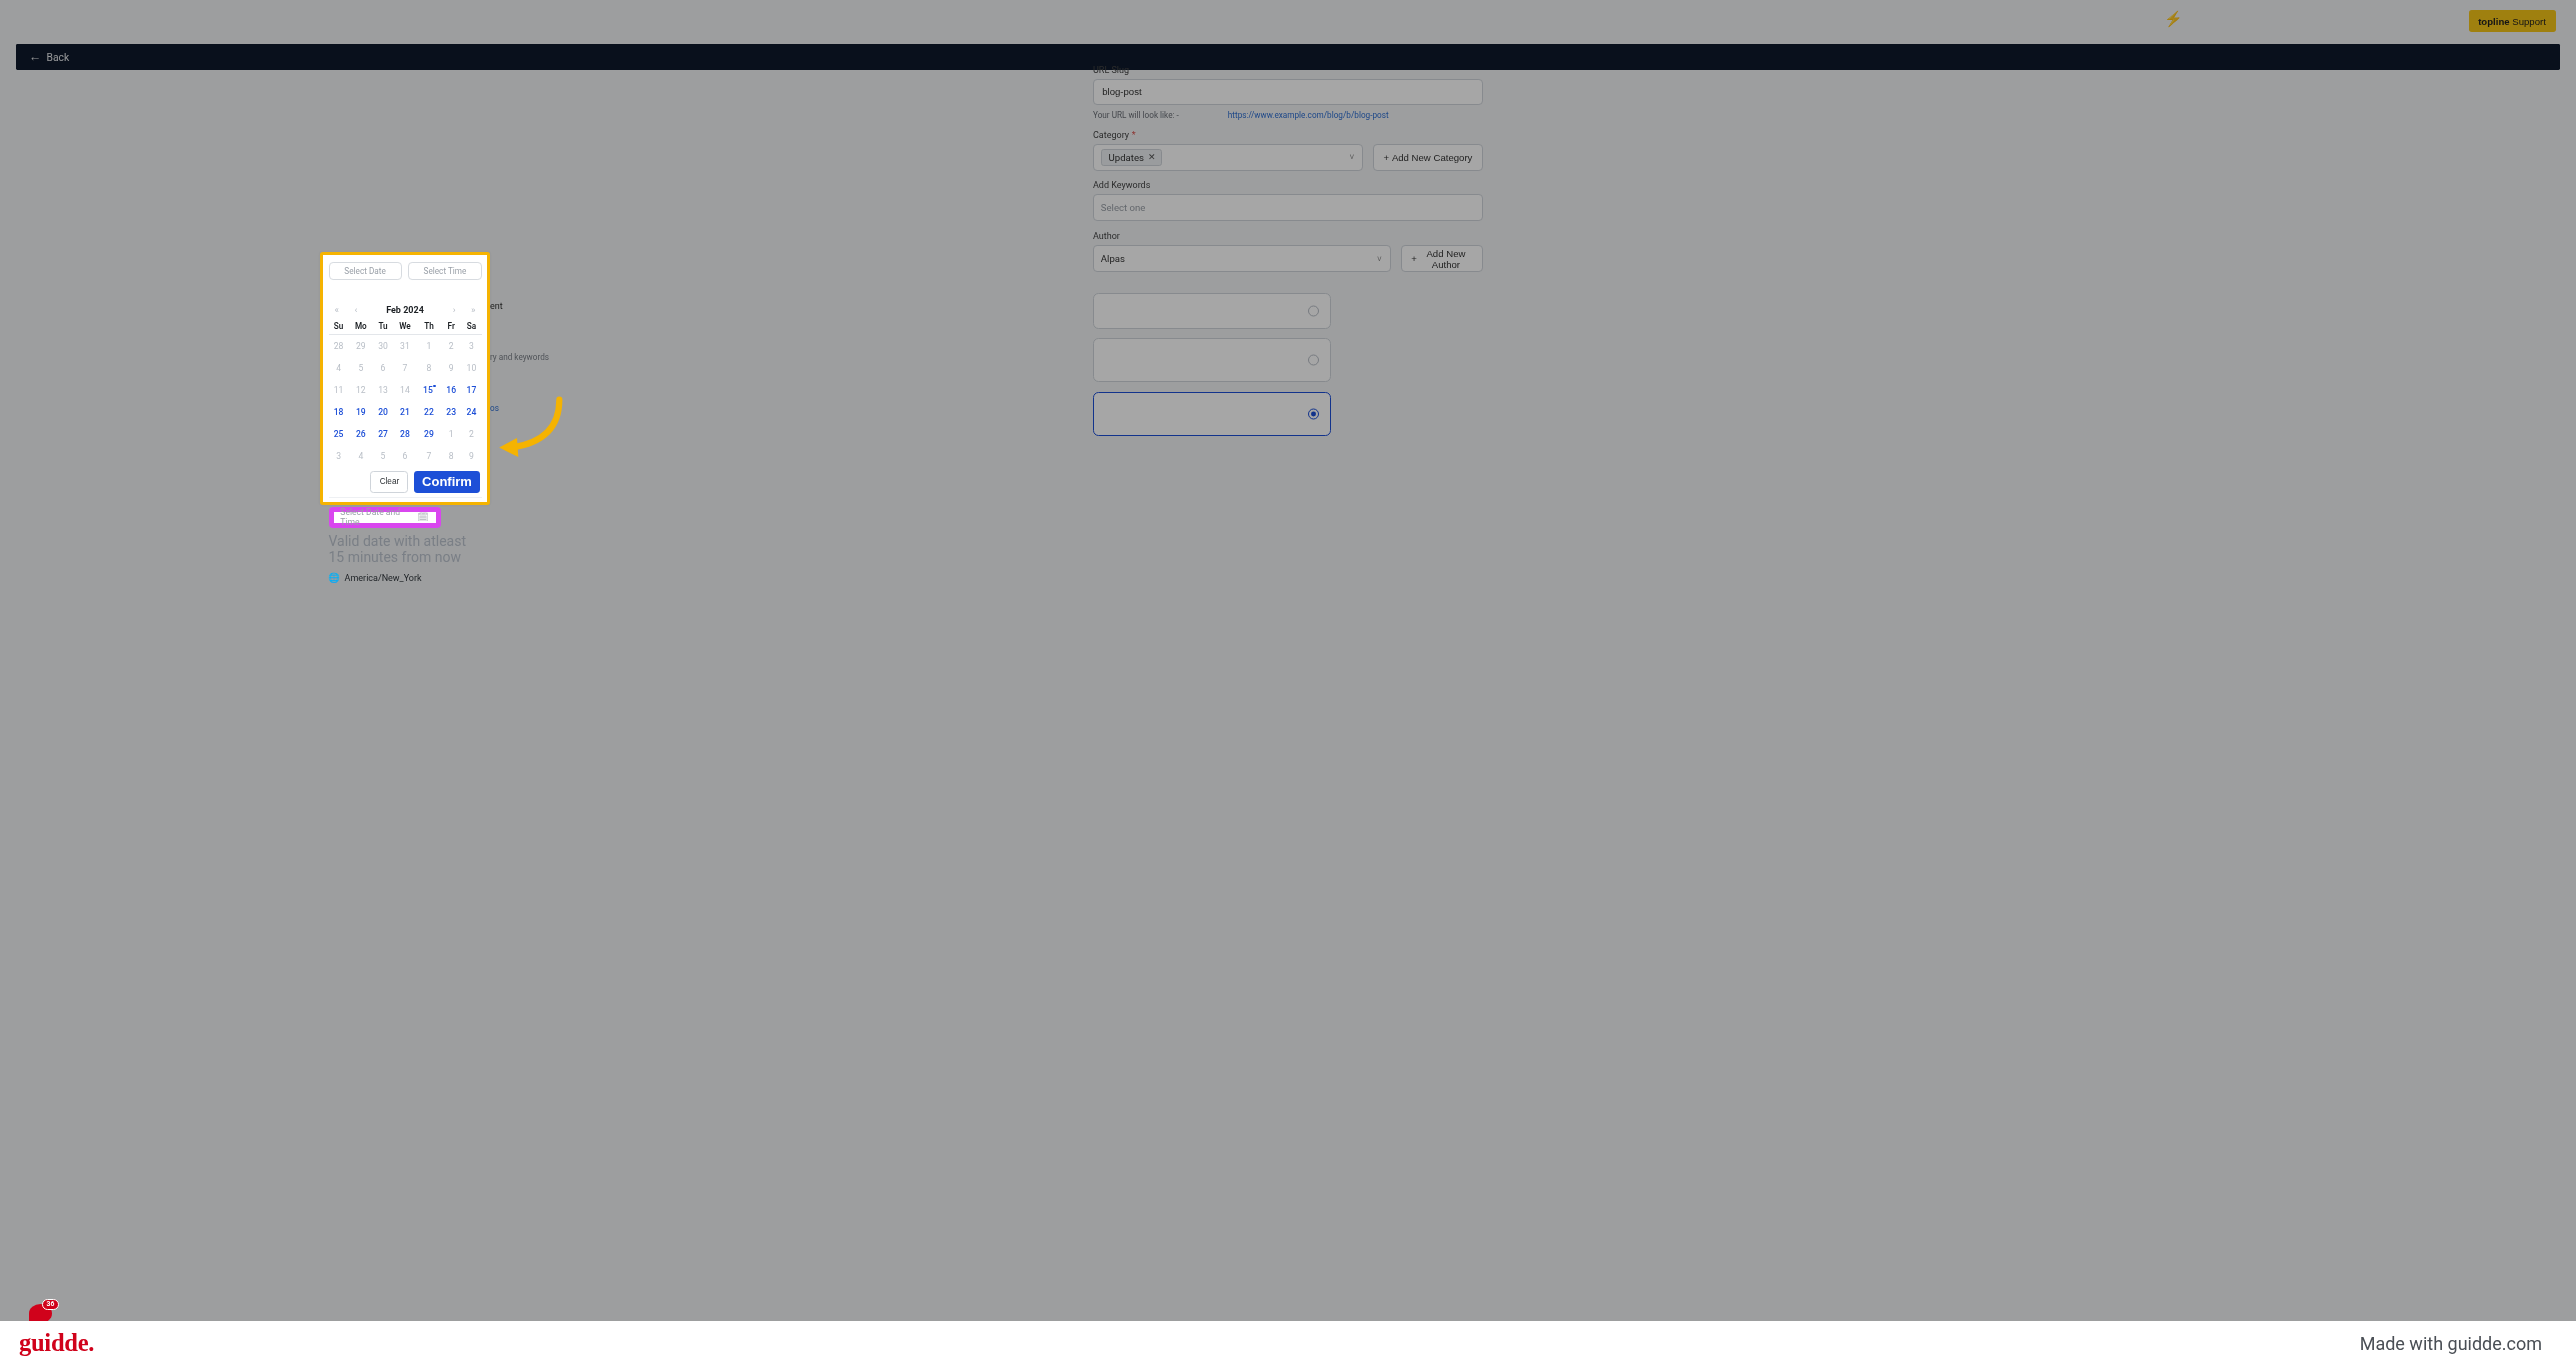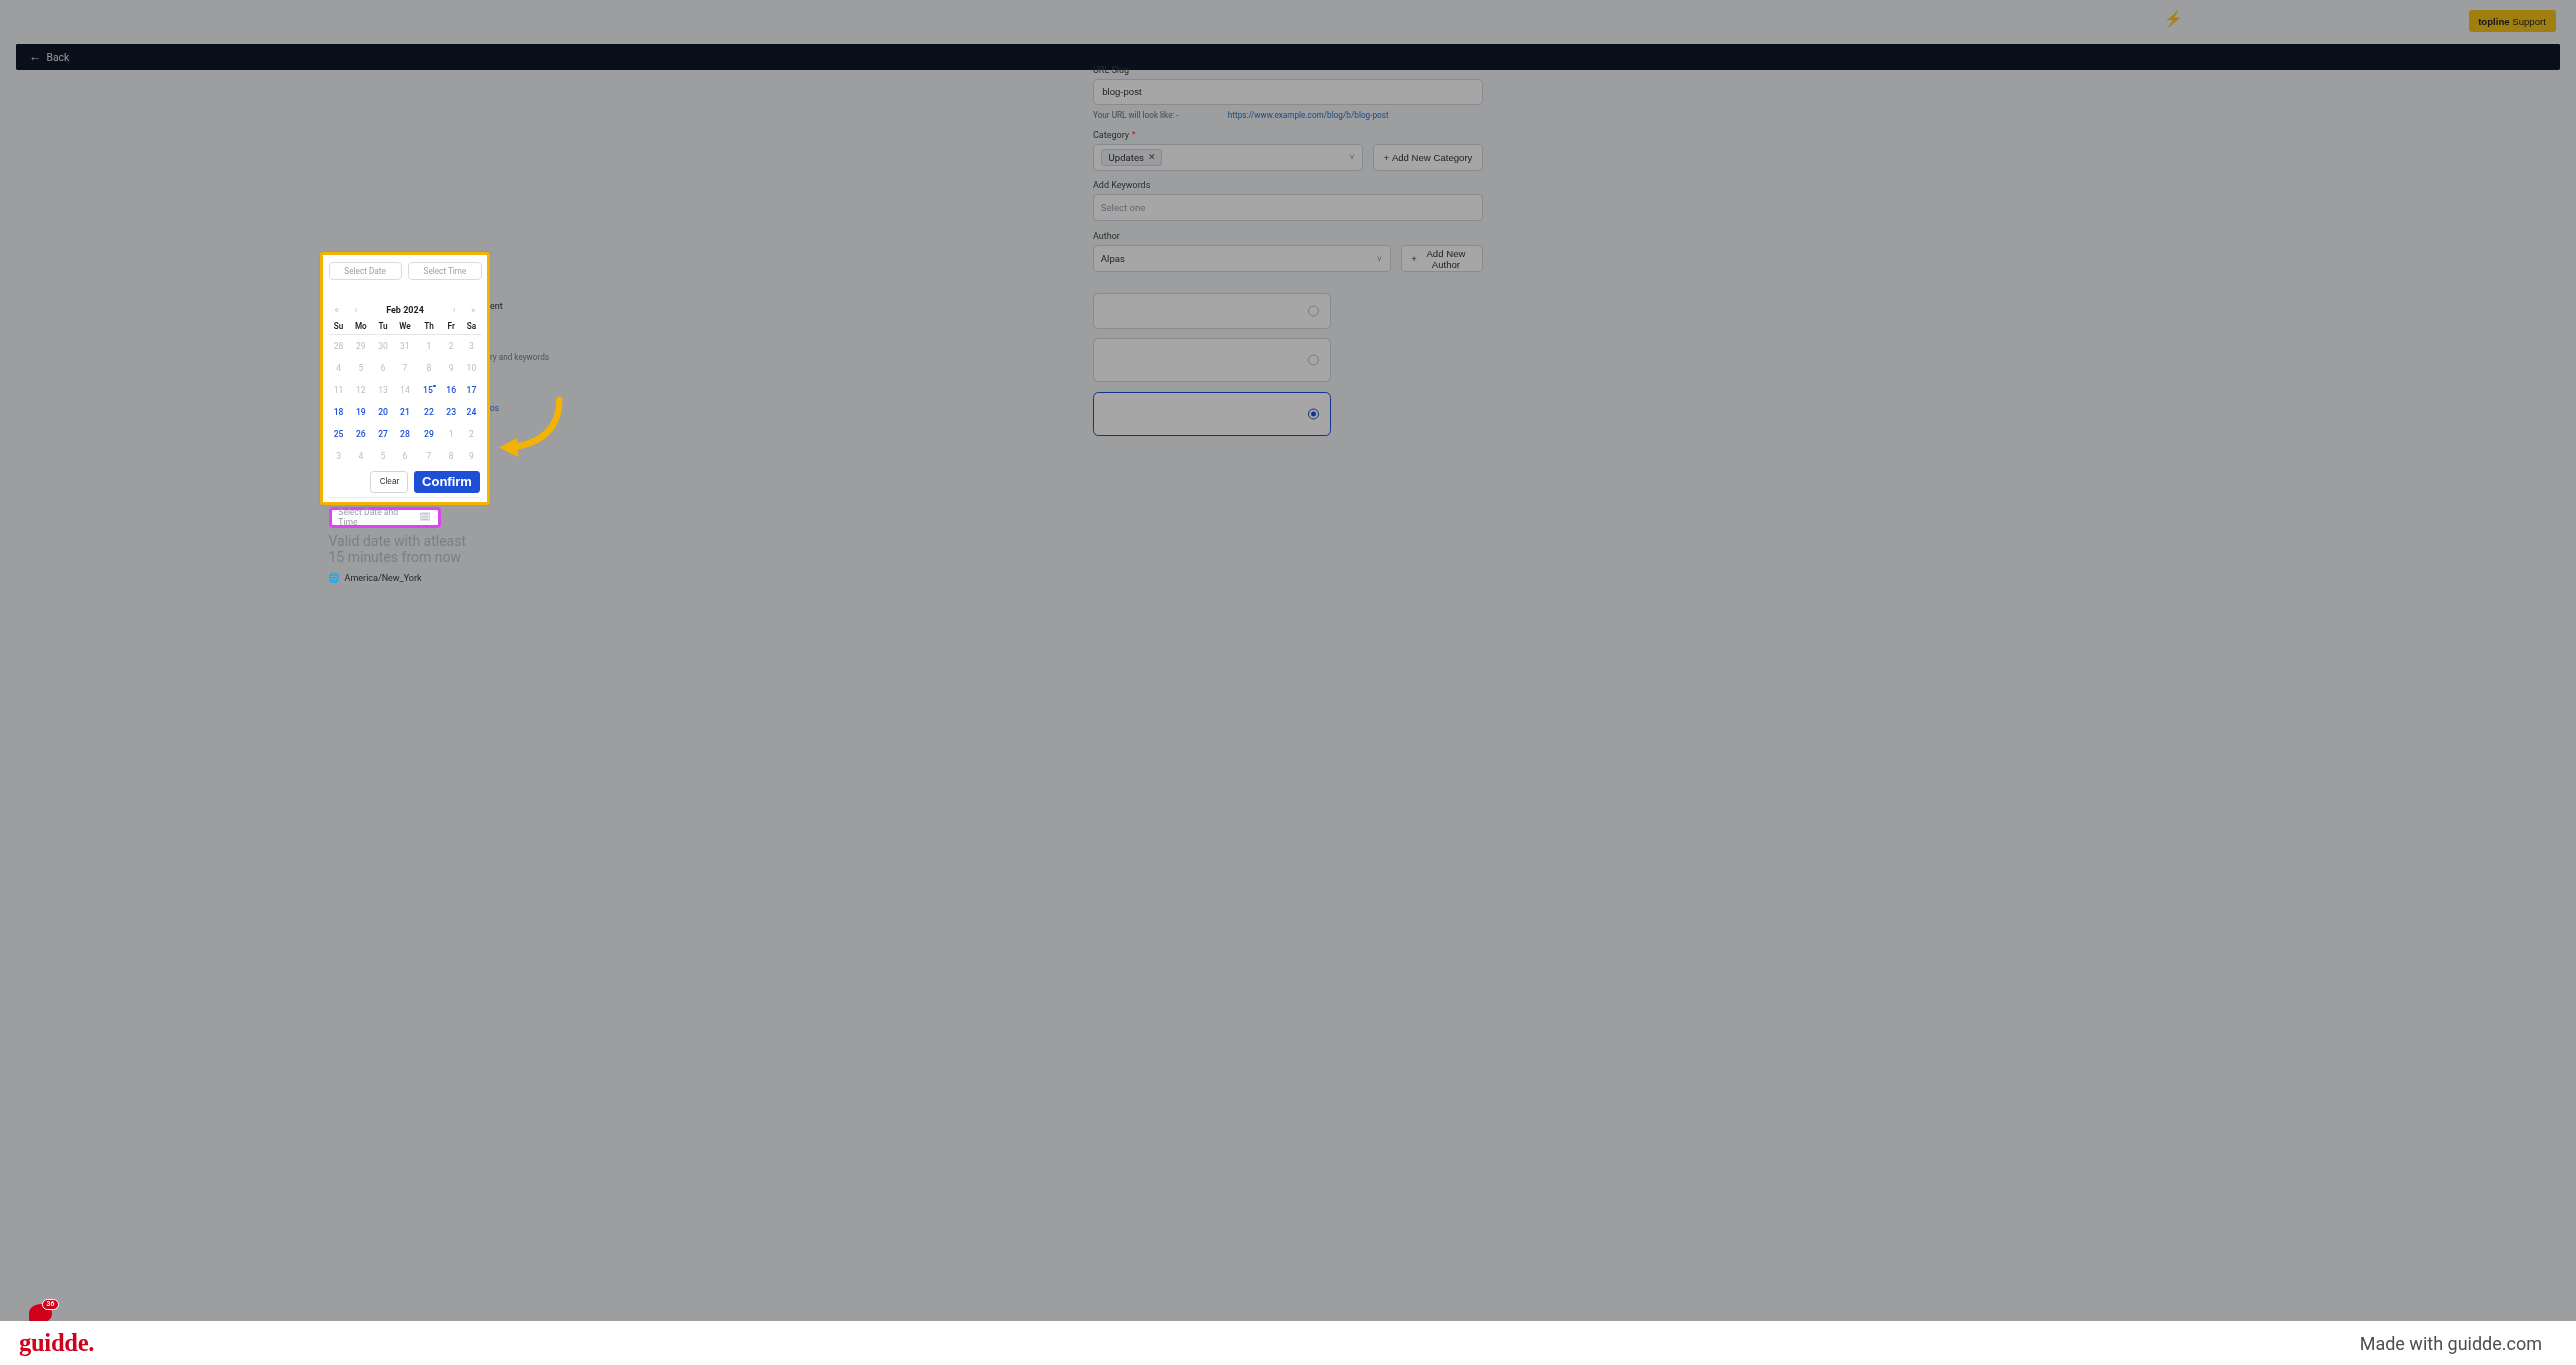--- a/index.html
+++ b/index.html
@@ -58,21 +58,21 @@
   table.cal th { font-size: 8.2px; font-weight: 600; color: #1d2125; padding: 2.7px 0; border-bottom: 0.7px solid #e3e6ea; }
   table.cal td { text-align: center; font-size: 8.6px; padding: 6px 0; color: #1d2125; }
   table.cal td.muted { color: #b8bec6; }
   table.cal td.active { color: #1d4fd7; font-weight: 500; }
   table.cal td .dotmark::after { content: ""; display: inline-block; width: 2.1px; height: 2.1px; background: #1d4fd7; border-radius: 50%; position: relative; top: -5.5px; left: 0.7px; }
 
   .cal-actions { display: flex; justify-content: flex-end; gap: 5.5px; margin-top: 4.1px; padding: 0 1.4px 4.1px 0; border-bottom: 0.7px solid #eef0f3; }
   .btn-clear { border: 0.7px solid #cfd4da; background: #fff; border-radius: 3.4px; padding: 2.7px 8.2px; font-size: 8.2px; color: #2b2f33; }
   .btn-confirm { border: none; background: #1d4fd7; color: #fff; border-radius: 3.4px; padding: 3.4px 8.2px; font-size: 13px; font-weight: 600; }
 
-  .dt-input { margin-top: 9.6px; width: 112px; height: 20.5px; border: 3px solid #d946ef; border-radius: 4.1px; display: flex; align-items: center; padding: 0 6.8px; justify-content: space-between; color: #9aa0a8; font-size: 8.6px; background:#fff; }
+  .dt-input { margin-top: 9.6px; width: 112px; height: 20.5px; border: 5px solid #d946ef; border-radius: 4.1px; display: flex; align-items: center; padding: 0 6.8px; justify-content: space-between; color: #9aa0a8; font-size: 8.6px; background:#fff; }
   .dt-input .calicon { color: #9aa0a8; font-size: 9px; }
   .valid-note { font-size: 14px; color: #7a7f86; margin-top: 5.5px; }
   .tz-row { display: flex; align-items: center; gap: 4.1px; font-size: 9px; color: #1d2125; margin-top: 6.8px; }
   .tz-row .globe { font-size: 9.6px; }
 
   
   .arrow-svg { position: absolute; left: 491px; top: 386px; width: 82px; height: 82px; z-index: 120; }
   .arrow-svg path { stroke: #f5b301; stroke-width: 9; fill: none; stroke-linecap: round; }
   .arrow-svg polygon { fill: #f5b301; }
 

